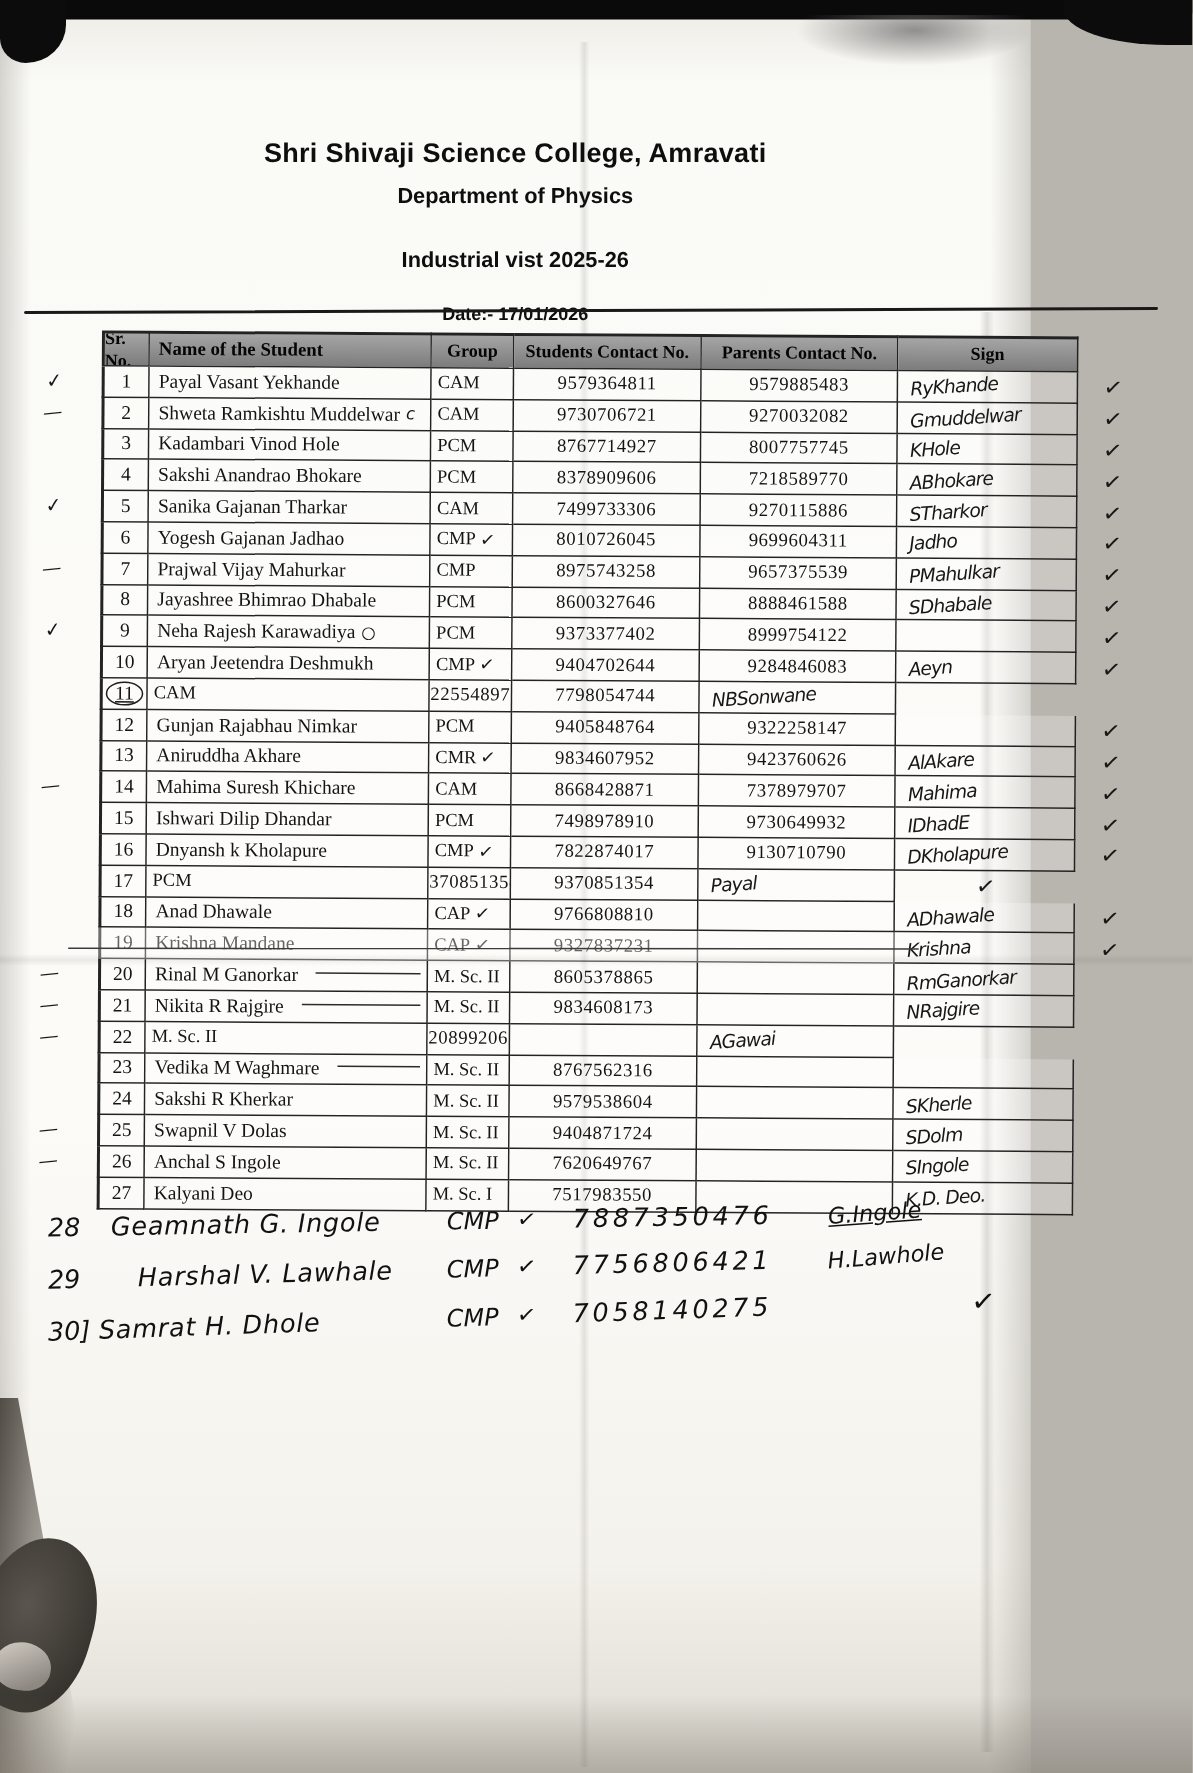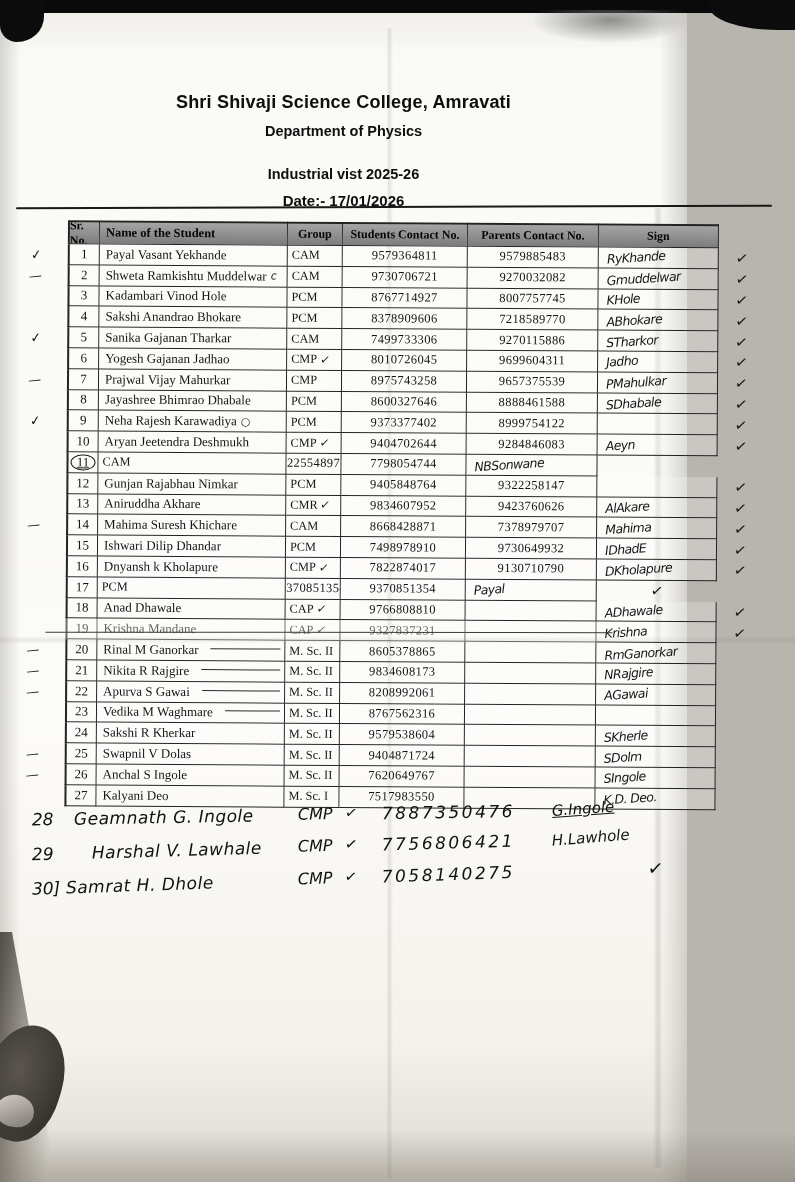--- a/index.html
+++ b/index.html
@@ -38,21 +38,21 @@
     position:absolute;left:20px;bottom:14px;width:38px;height:32px;
     background:linear-gradient(150deg,#d5cfc7,#8d8881 80%);
     border-radius:50% 50% 45% 45%;transform:rotate(-8deg);
   }
 
   
   .doc-header{position:absolute;top:84px;left:0;width:100%;text-align:center;color:#0e0e0e;font-family:"Liberation Sans",sans-serif;font-weight:bold;}
   .t-title{font-size:18px;letter-spacing:.2px;}
   .t-sub{font-size:14.5px;margin-top:10px;}
   .t-sub2{font-size:14.5px;margin-top:27px;}
-  .t-date{font-size:15px;margin-top:10px;}
+  .t-date{font-size:12px;margin-top:20px;}
   .rule{position:absolute;top:198px;left:16px;width:756px;height:2.4px;background:#191919;border-radius:2px;transform:rotate(-.2deg);}
 
   
   .tbl{position:absolute;top:212px;left:20px;width:745px;transform:rotate(.35deg);transform-origin:0 0;color:#141414;}
   .trow{display:grid;grid-template-columns:25px 55px 188px 55px 125px 131px 120px 46px;height:20.8px;position:relative;}
   .trow.head{height:24px;}
   .cell{border-right:1.3px solid #232323;border-bottom:1.3px solid #232323;display:flex;align-items:center;overflow:hidden;background:rgba(255,255,255,.25);}
   .cell.first{border-left:2px solid #232323;margin-left:23px;}
   .head .cell{border-top:2px solid #232323;background:linear-gradient(180deg,#a5a5a5,#7c7c7c);font-weight:bold;font-size:12px;justify-content:center;color:#050505;}
   .head .cell.namec{justify-content:flex-start;padding-left:6px;font-size:12.5px;}
@@ -641,24 +641,20 @@
           </div>
         </div>
 
         <div class="trow">
           <div class="cell margincell hand">
             <span class="mark">—</span>
           </div>
           <div class="cell first prn">
             <span class="srnum">22</span>
           </div>
-          <div class="cell namec prn fillline">
-            <span>Apurva S Gawai</span>
-            <span class="hand nmark"></span>
-          </div>
           <div class="cell groupc prn">
             <span>M. Sc. II</span>
             <span class="gtick hand">✓</span>
           </div>
           <div class="cell numc prn">8208992061</div>
           <div class="cell numc prn"></div>
           <div class="cell signc">
             <span class="hand sig">AGawai</span>
           </div>
           <div class="cell tickcell hand">

